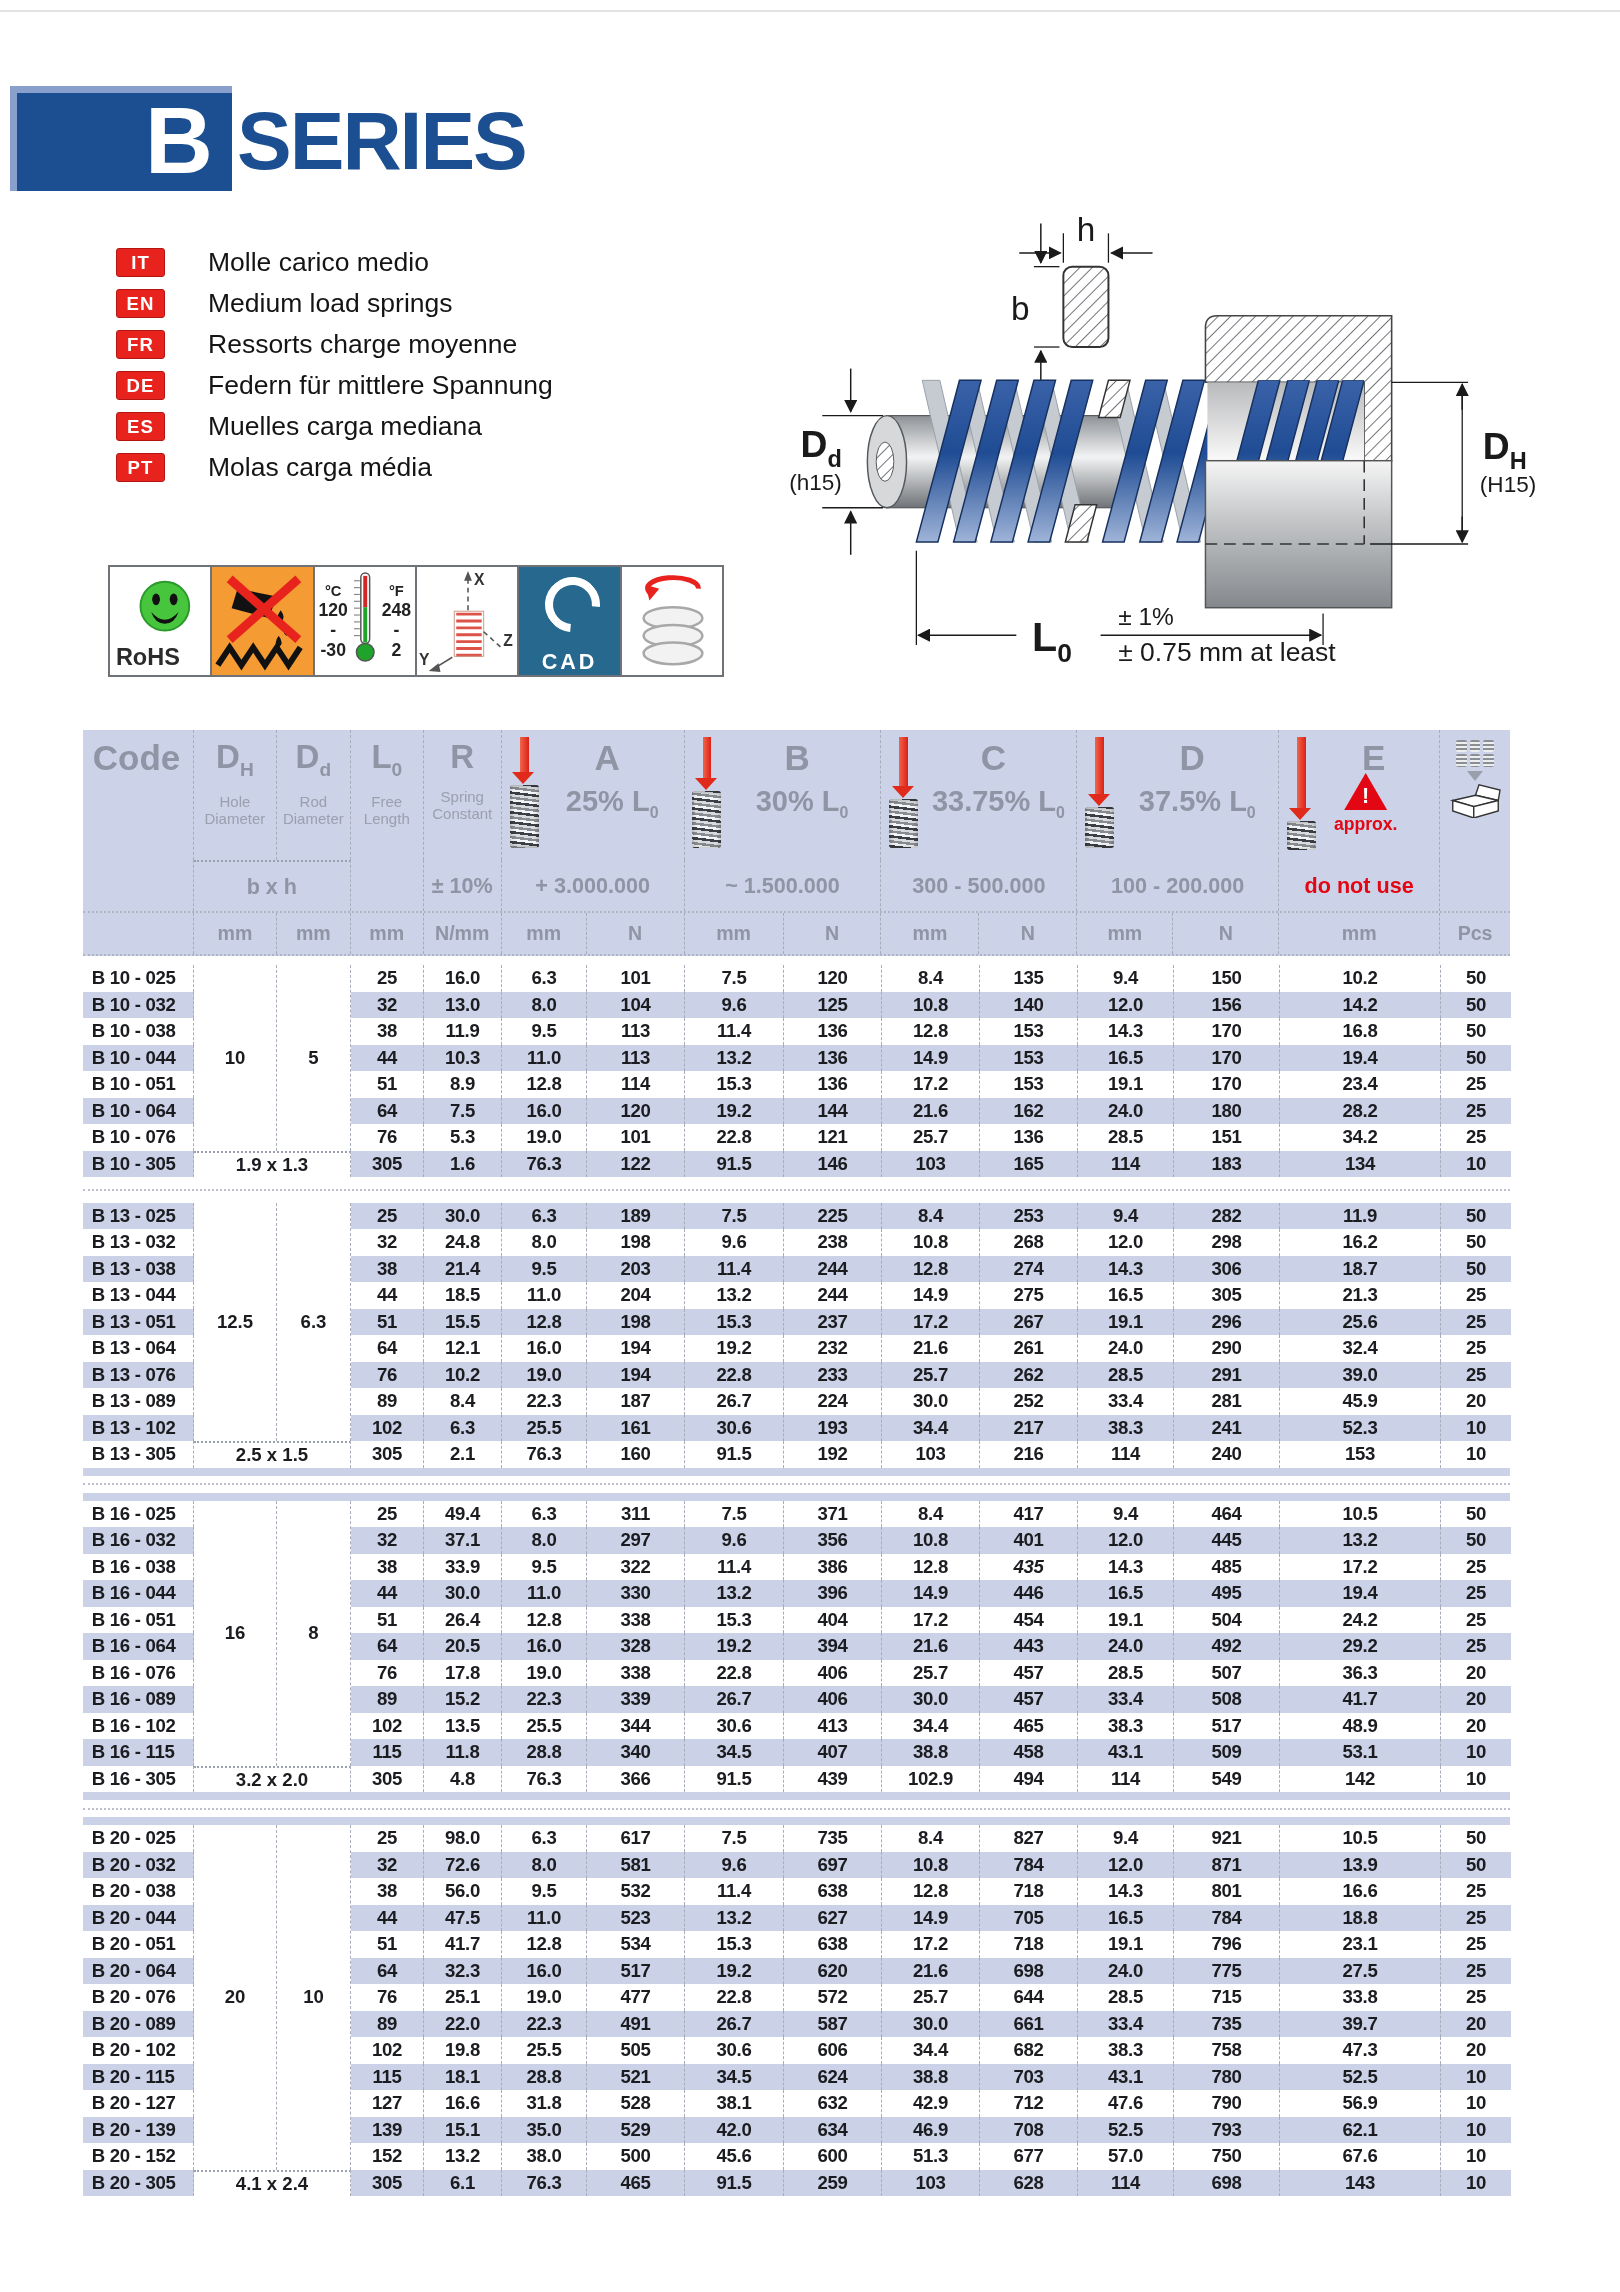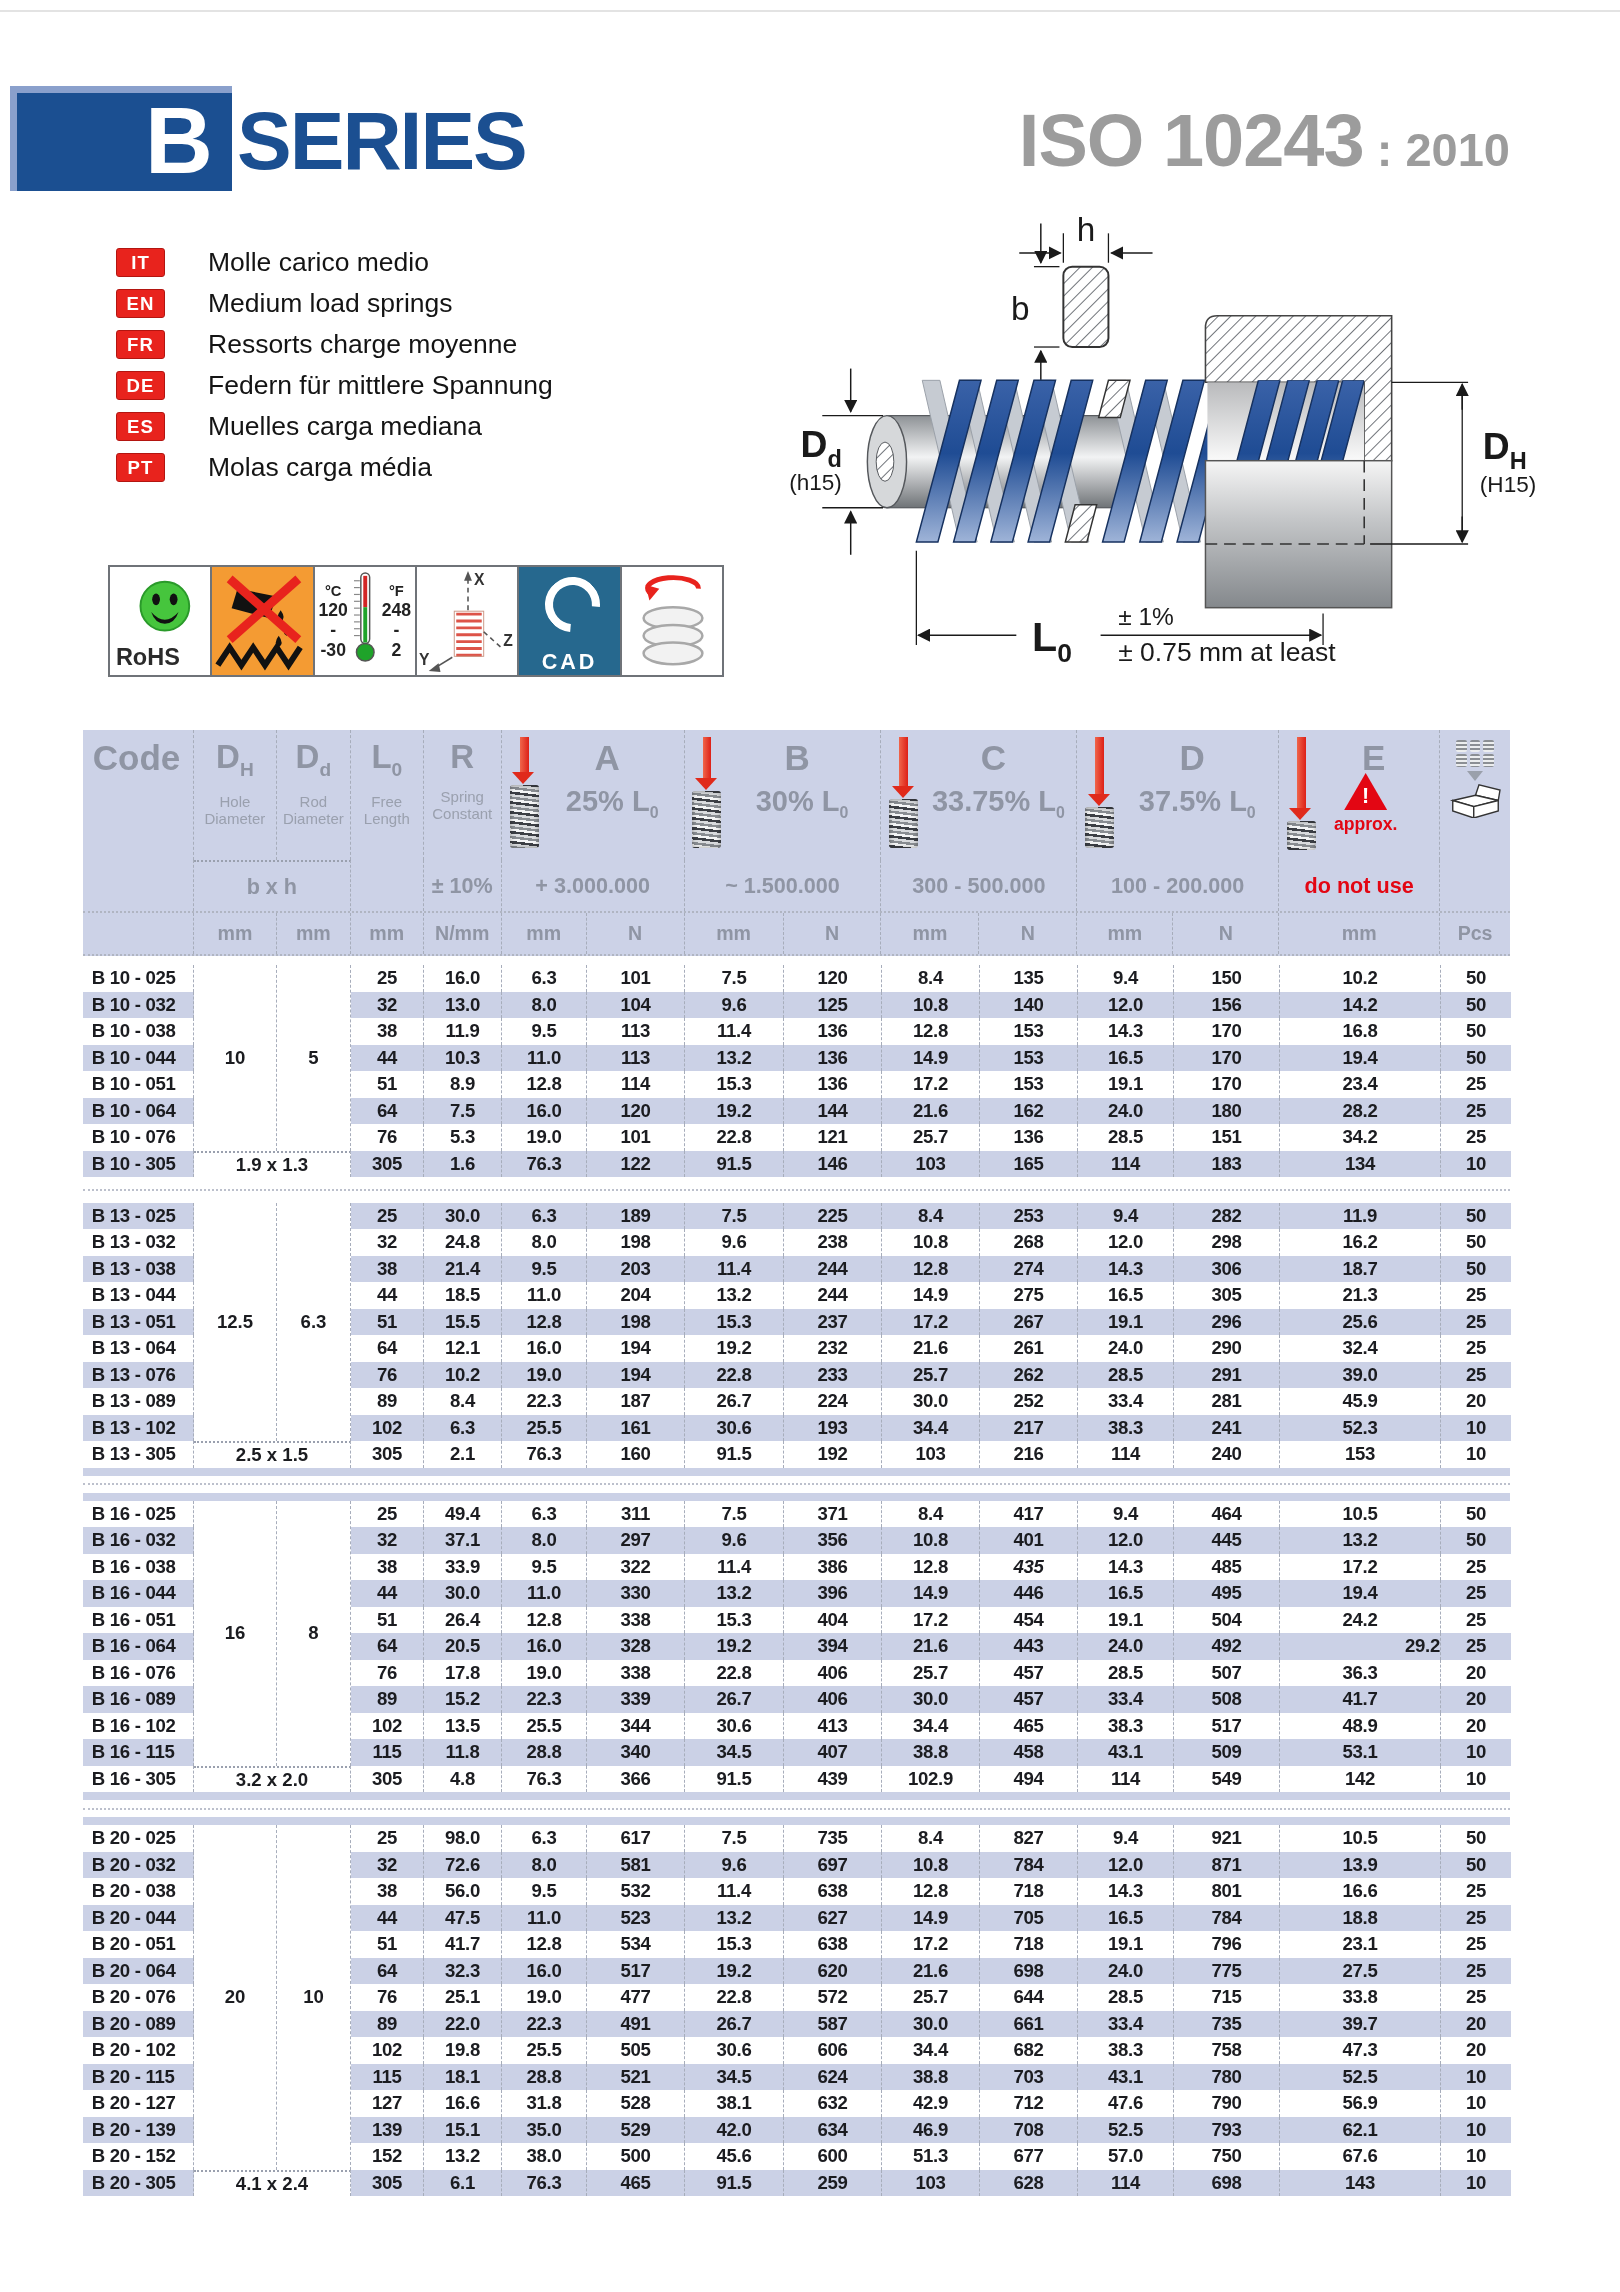--- a/index.html
+++ b/index.html
@@ -102,23 +102,20 @@
   .dsvg text{fill:#1a1a1a;font-family:"Liberation Sans",sans-serif;}
 </style>
 </head>
 <body>
 
 <div class="page">
   <div class="toprule"></div>
 
   <div class="bbox"><span>B</span></div>
   <div class="seriesword">SERIES</div>
-  <div class="isohead">
-    <span class="big">ISO 10243</span><span class="small"> : 2010</span>
-  </div>
 
   <div class="langs">
     <div class="lrow">
         <span class="lbadge">IT</span>
         <span class="ltext">Molle carico medio</span>
       </div>
     <div class="lrow">
         <span class="lbadge">EN</span>
         <span class="ltext">Medium load springs</span>
       </div>
@@ -774,21 +771,21 @@
         <div class="cell br blue" style="grid-area: 6 / 4;">64</div>
         <div class="cell br blue" style="grid-area: 6 / 5;">20.5</div>
         <div class="cell br blue" style="grid-area: 6 / 6;">16.0</div>
         <div class="cell br blue" style="grid-area: 6 / 7;">328</div>
         <div class="cell br blue" style="grid-area: 6 / 8;">19.2</div>
         <div class="cell br blue" style="grid-area: 6 / 9;">394</div>
         <div class="cell br blue" style="grid-area: 6 / 10;">21.6</div>
         <div class="cell br blue" style="grid-area: 6 / 11;">443</div>
         <div class="cell br blue" style="grid-area: 6 / 12;">24.0</div>
         <div class="cell br blue" style="grid-area: 6 / 13;">492</div>
-        <div class="cell br blue" style="grid-area: 6 / 14; text-align: right;">29.2</div>
+        <div class="cell br blue" style="grid-area: 6 / 14;">29.2</div>
         <div class="cell blue" style="grid-area: 6 / 15;">25</div>
         <div class="cell code br" style="grid-area: 7 / 1;">B 16 - 076</div>
         <div class="cell br" style="grid-area: 7 / 4;">76</div>
         <div class="cell br" style="grid-area: 7 / 5;">17.8</div>
         <div class="cell br" style="grid-area: 7 / 6;">19.0</div>
         <div class="cell br" style="grid-area: 7 / 7;">338</div>
         <div class="cell br" style="grid-area: 7 / 8;">22.8</div>
         <div class="cell br" style="grid-area: 7 / 9;">406</div>
         <div class="cell br" style="grid-area: 7 / 10;">25.7</div>
         <div class="cell br" style="grid-area: 7 / 11;">457</div>

